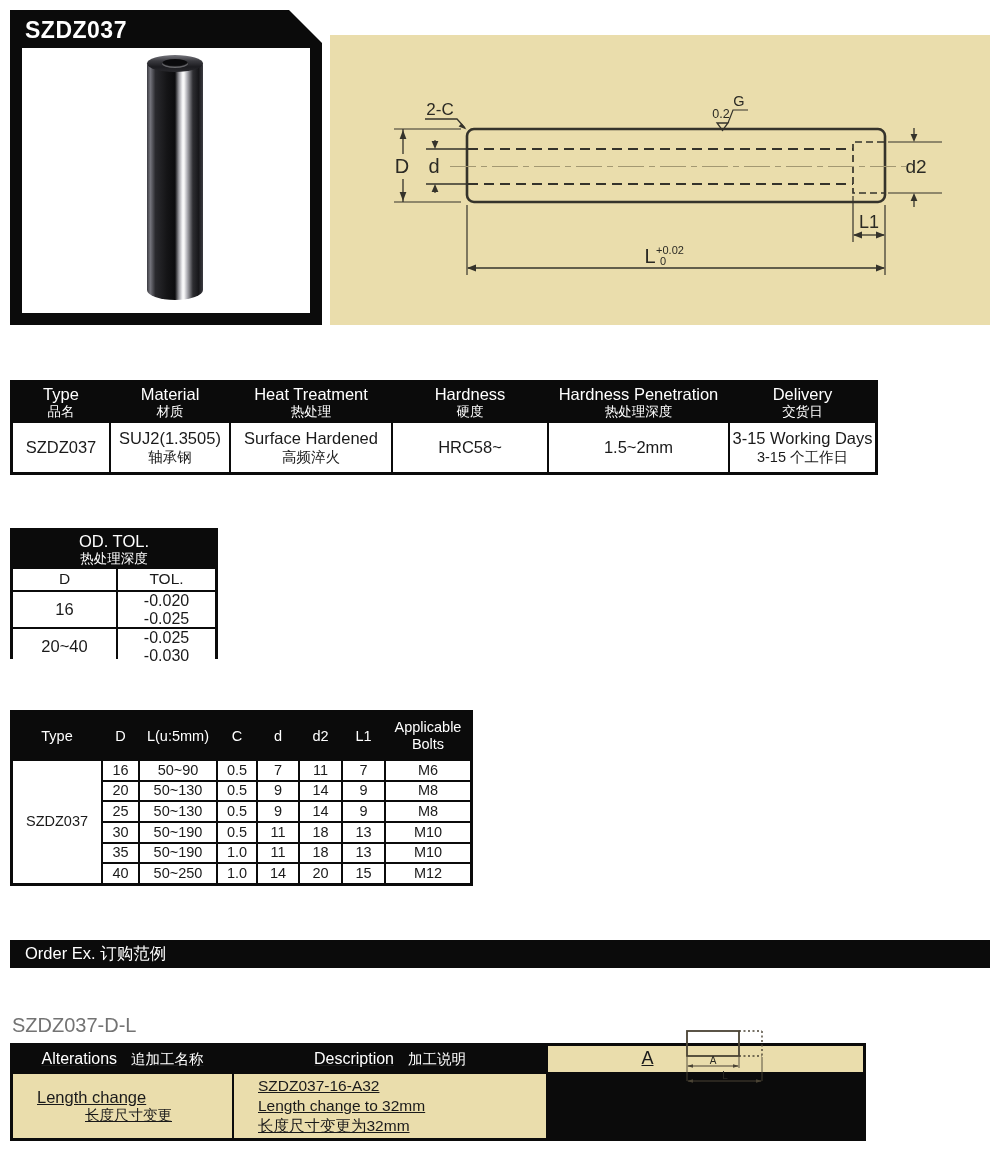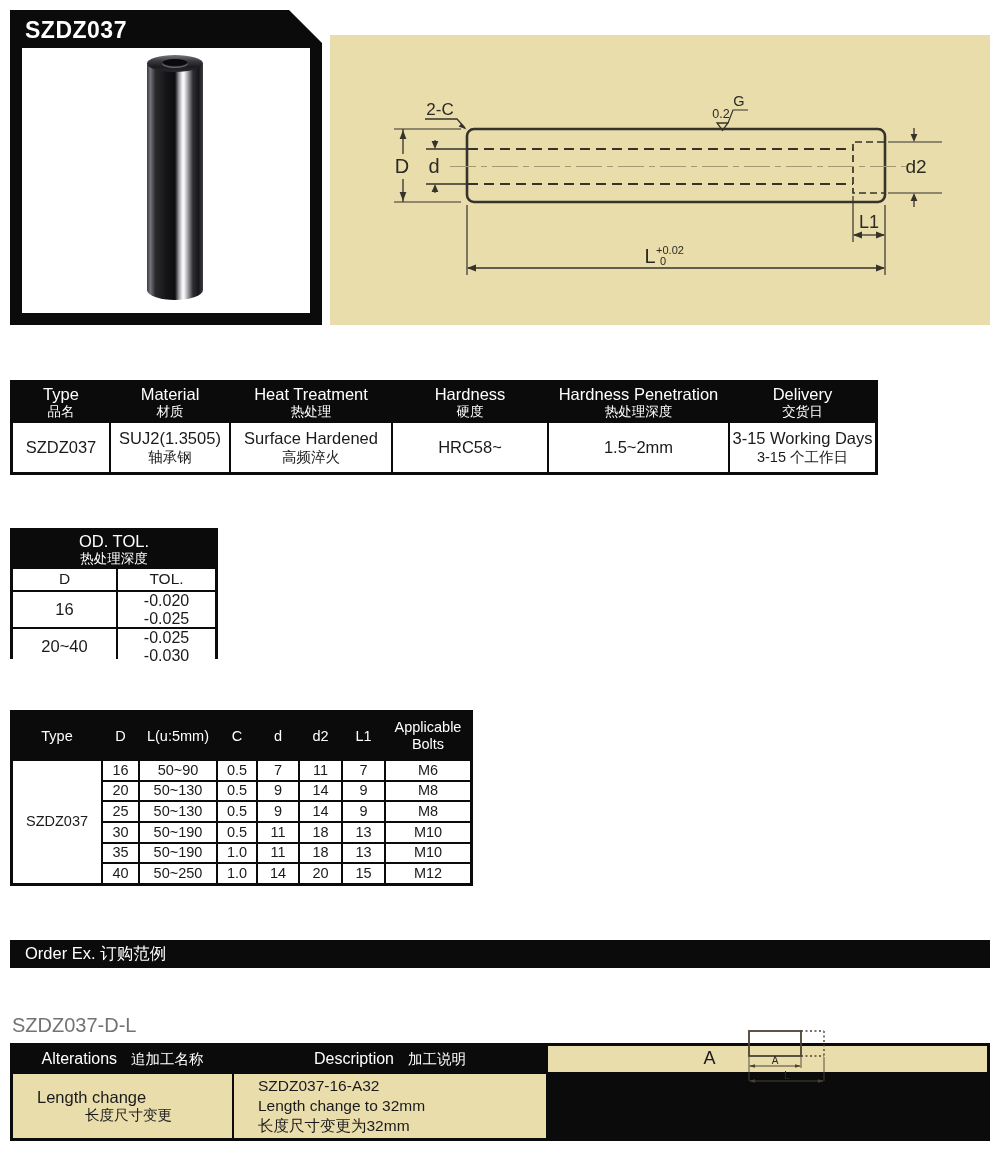--- a/index.html
+++ b/index.html
@@ -45,22 +45,22 @@
   .dim-table .hd .en{font-size:14.5px;text-align:center;line-height:1.15;}
   .dim-table .cell{font-size:14.5px;}
   .dim-table .type-cell{grid-row:2 / span 6;font-size:14.5px;}
 
   
   .order-bar{position:absolute;left:10px;top:940px;width:980px;height:28px;background:#0b0b0b;color:#fff;
     display:flex;align-items:center;padding-left:15px;box-sizing:border-box;font-size:16.5px;}
   .order-example{position:absolute;left:12px;top:974px;font-size:20px;color:#737373;margin-top:40px;}
 
   
-  .alt-table{left:10px;top:1043px;width:980px;height:98px;
-    grid-template-columns:219px 312px 1fr;grid-template-rows:26px 1fr;}
+  .alt-table{left:10px;top:1043px;width:856px;height:98px;
+    grid-template-columns:219px 312px 1fr;grid-template-rows:26px 1fr;text-decoration:underline;}
   .alt-table .hd{flex-direction:row;gap:14px;}
   .alt-table .hd .en{font-size:16px;}
   .alt-table .hd .zh{font-size:14.5px;}
   .alt-table .cell{background:#eaddac;}
   .alt-code-cell{flex-direction:row !important;gap:30px;}
   .alt-code{font-size:18px;}
   .alt-desc{align-items:flex-start !important;padding-left:24px;}
   .alt-desc .en{font-size:17px;}
   .alt-desc .zh{font-size:15px;margin-left:48px;}
   .alt-order{align-items:flex-start !important;padding-left:24px;line-height:1.3 !important;}

